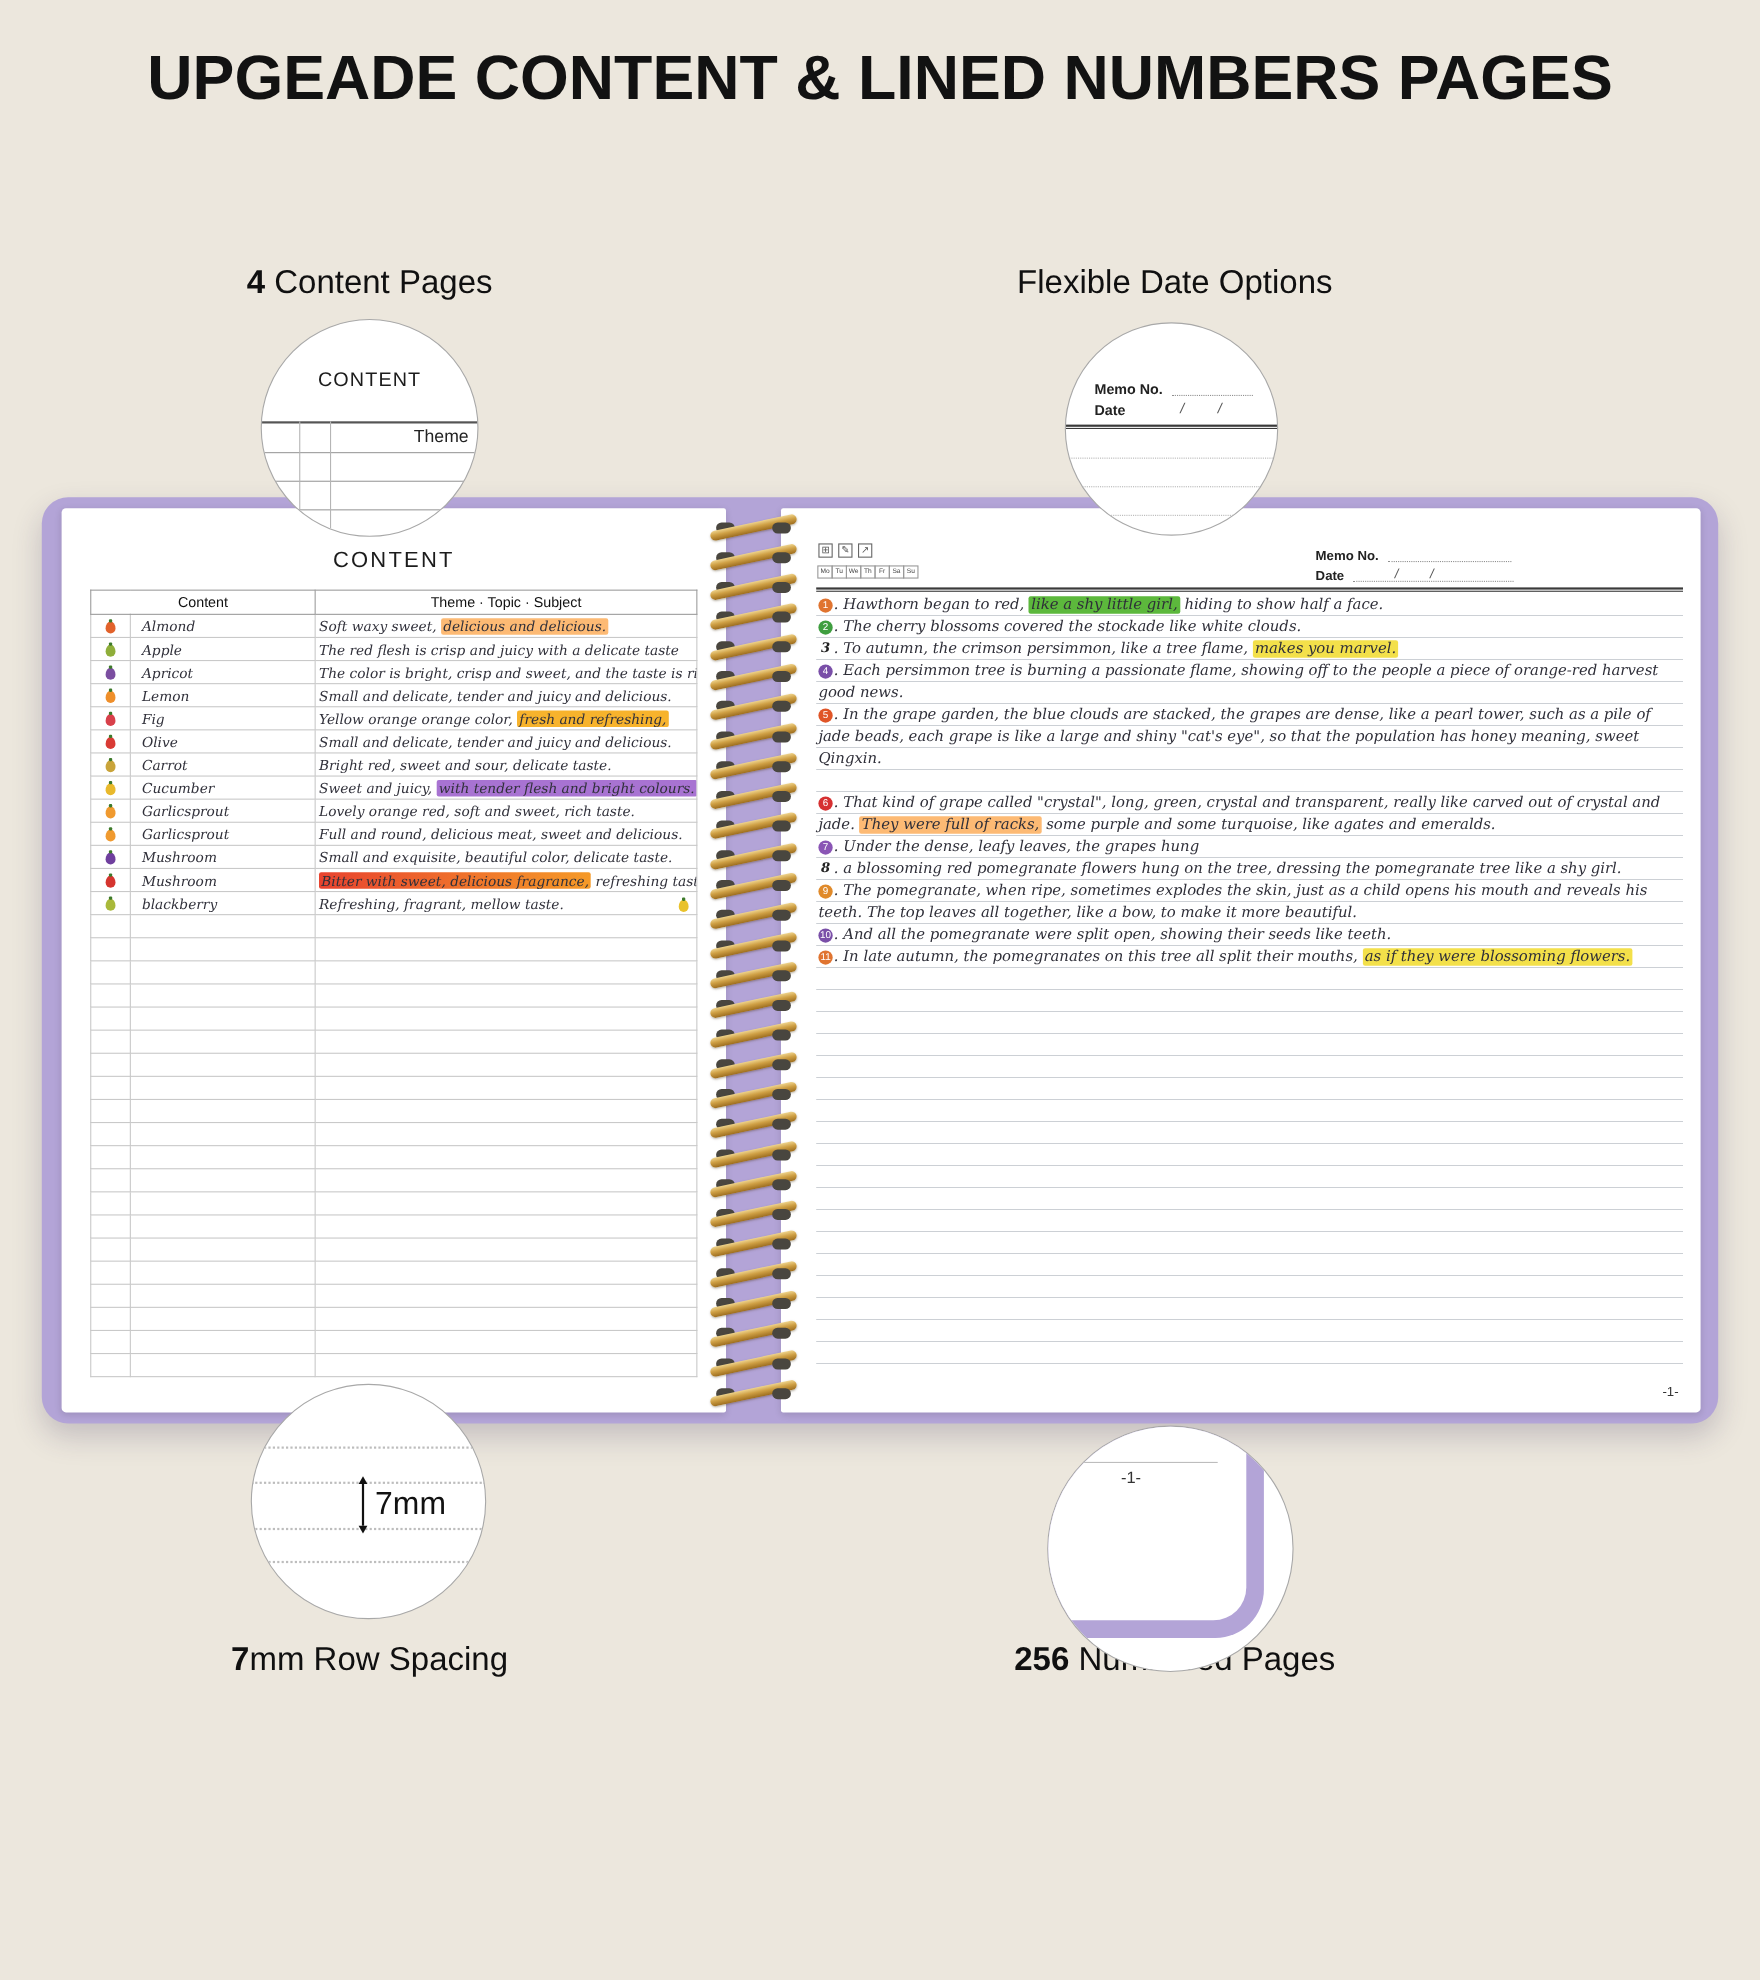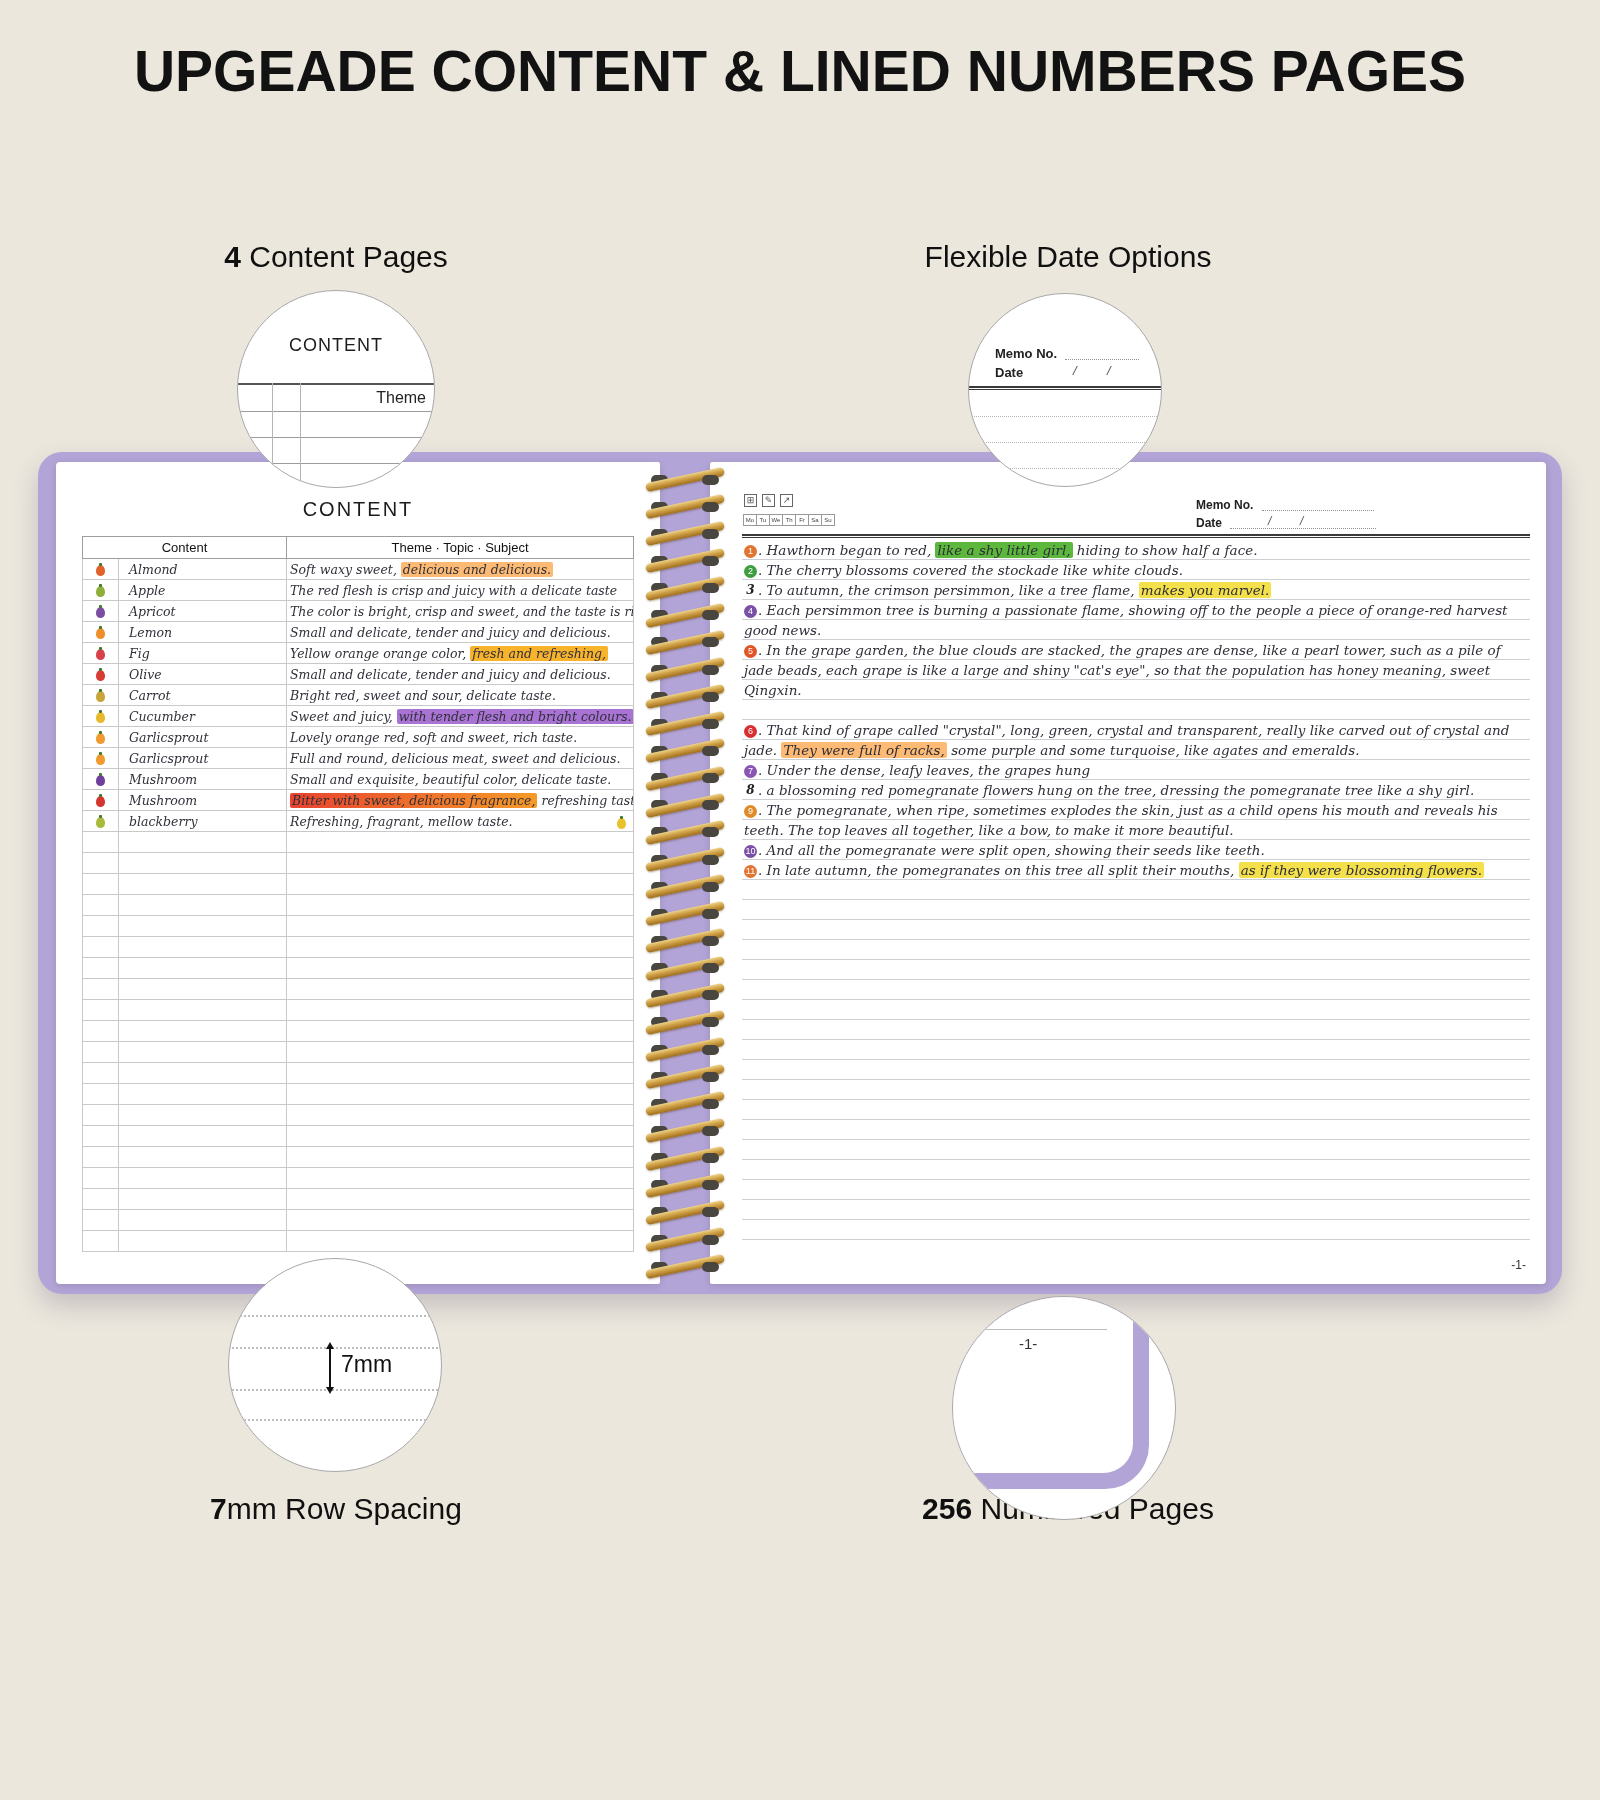--- a/index.html
+++ b/index.html
@@ -94,21 +94,21 @@
   #mi-slash2{left:138px;}
   .mi-rule{position:absolute;left:0;right:0;top:92px;height:4px;border-top:2px solid #3a3a3a;border-bottom:1px solid #3a3a3a;}
   .mi-dot{position:absolute;left:0;right:0;border-top:1px dotted #b5b5b5;}
 
   
   .sp-dl{position:absolute;left:0;right:0;border-top:2px dotted #bdbdbd;}
   .sp-arrow{position:absolute;left:100px;top:90px;height:38px;border-left:2px solid #111;}
   .sp-arrow::before,.sp-arrow::after{content:'';position:absolute;left:-5px;border-left:4px solid transparent;border-right:4px solid transparent;}
   .sp-arrow::before{top:-1px;border-bottom:7px solid #111;transform:translateY(-6px);}
   .sp-arrow::after{bottom:-1px;border-top:7px solid #111;transform:translateY(6px);}
-  .sp-label{position:absolute;left:112px;top:92px;font-size:23px;color:#111;text-align:center;}
+  .sp-label{position:absolute;left:112px;top:92px;font-size:29px;color:#111;text-align:center;}
 
   
   .pn-cover{position:absolute;left:-30px;top:-30px;right:26px;bottom:30px;background:#b3a4d7;border-bottom-right-radius:44px;}
   .pn-page{position:absolute;left:-30px;top:-30px;right:42px;bottom:46px;background:#fff;border-bottom-right-radius:30px;}
   .pn-line{position:absolute;left:0;border-top:1px solid #bdbdbd;}
   .pn-num{position:absolute;left:96px;top:68px;font-size:15px;color:#333;}
 </style>
 </head>
 <body>
 

